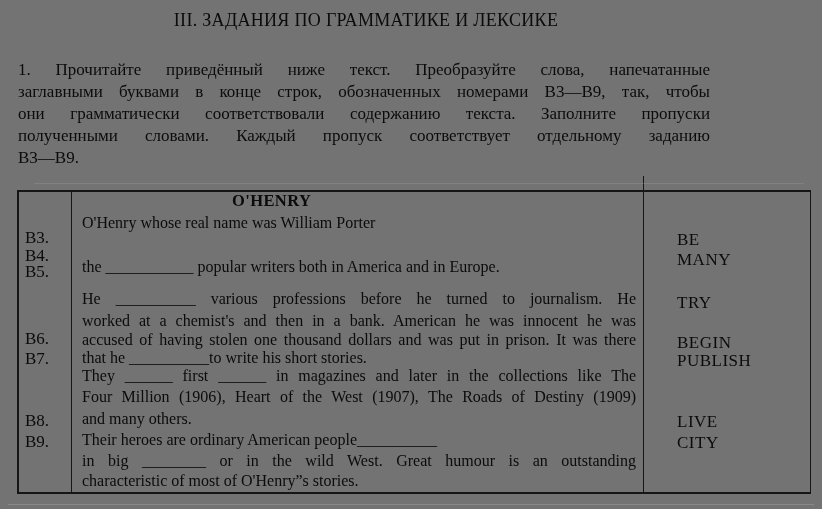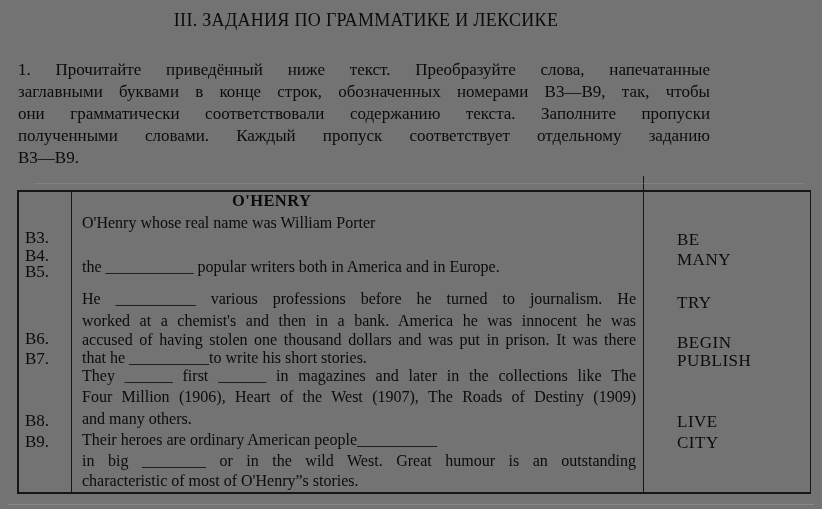--- a/index.html
+++ b/index.html
@@ -68,21 +68,21 @@
   <div class="tlabel" style="top:262px">B5.</div>
   <div class="tlabel" style="top:329px">B6.</div>
   <div class="tlabel" style="top:349px">B7.</div>
   <div class="tlabel" style="top:411px">B8.</div>
   <div class="tlabel" style="top:432px">B9.</div>
 
   <div class="sheading" style="top:191px">O'HENRY</div>
   <div class="sline" style="top:213px">O'Henry whose real name was William Porter</div>
   <div class="sline" style="top:257px">the ___________ popular writers both in America and in Europe.</div>
   <div class="sline just" style="top:289px">He __________ various professions before he turned to journalism. He</div>
-  <div class="sline just" style="top:311px">worked at a chemist's and then in a bank. America he was innocent he was</div>
+  <div class="sline just" style="top:311px">worked at a chemist's and then in a bank. American he was innocent he was</div>
   <div class="sline just" style="top:330px">accused of having stolen one thousand dollars and was put in prison. It was there</div>
   <div class="sline" style="top:348px">that he __________to write his short stories.</div>
   <div class="sline just" style="top:366px"><span>They ______ first ______ in magazines and later in the collections like </span><span class="it">The</span></div>
   <div class="sline just" style="top:387px"><span class="it">Four Million</span><span> (1906), </span><span class="it">Heart of the West</span><span> (1907), </span><span class="it">The Roads of Destiny</span><span> (1909)</span></div>
   <div class="sline" style="top:409px">and many others.</div>
   <div class="sline" style="top:430px">Their heroes are ordinary American people__________</div>
   <div class="sline just" style="top:451px">in big ________ or in the wild West. Great humour is an outstanding</div>
   <div class="sline" style="top:471px">characteristic of most of O'Henry”s stories.</div>
 
   <div class="wprompt" style="top:230px">BE</div>

